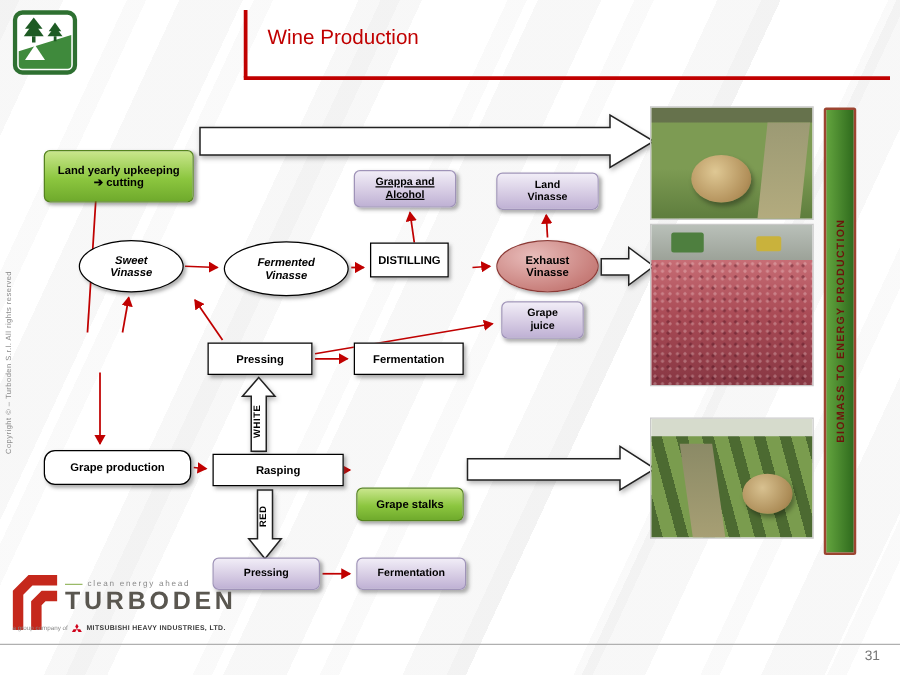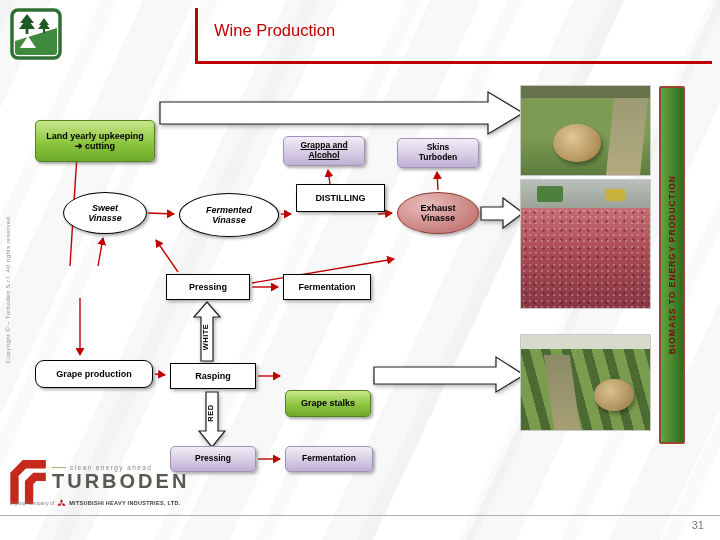--- a/index.html
+++ b/index.html
@@ -94,29 +94,30 @@
     <line class="redline" x1="178" y1="272" x2="156" y2="240" marker-end="url(#ah)"></line>
     <line class="redline" x1="252" y1="283" x2="394" y2="259" marker-end="url(#ah)"></line>
     <line class="redline" x1="252" y1="287" x2="278" y2="287" marker-end="url(#ah)"></line>
     <line class="redline" x1="155" y1="374" x2="165" y2="375" marker-end="url(#ah)"></line>
     <line class="redline" x1="258" y1="376" x2="280" y2="376" marker-end="url(#ah)"></line>
     <line class="redline" x1="258" y1="459" x2="280" y2="459" marker-end="url(#ah)"></line>
   </svg>
 
   <div class="node greenbox" style="left:35px;top:92px;width:120px;height:42px;padding:2px 8px;">Land yearly upkeeping ➔ cutting</div>
   <div class="node lavender" style="left:283px;top:136px;width:82px;height:30px;padding:2px 10px;text-decoration:underline;">Grappa and Alcohol</div>
-  <div class="node lavender" style="left:397px;top:138px;width:82px;height:30px;padding:2px 14px;">Skins Turboden</div>
+  <div class="node lavender" style="left:397px;top:138px;width:82px;height:30px;padding:2px 14px;">Land Vinasse</div>
   <div class="node ellipse" style="left:63px;top:192px;width:84px;height:42px;padding:0 14px;">Sweet Vinasse</div>
   <div class="node ellipse" style="left:179px;top:193px;width:100px;height:44px;padding:0 14px;">Fermented Vinasse</div>
-  <div class="node rect" style="left:296px;top:184px;width:89px;height:28px;">DISTILLING</div>
+  <div class="node rect" style="left:296px;top:194px;width:63px;height:28px;">DISTILLING</div>
   <div class="node exhaust" style="left:397px;top:192px;width:82px;height:42px;padding:0 10px;">Exhaust Vinasse</div>
+  <div class="node lavender" style="left:401px;top:241px;width:66px;height:30px;padding:2px 10px;">Grape juice</div>
   <div class="node rect" style="left:166px;top:274px;width:84px;height:26px;">Pressing</div>
   <div class="node rect" style="left:283px;top:274px;width:88px;height:26px;">Fermentation</div>
   <div class="node rect rounded" style="left:35px;top:360px;width:118px;height:28px;">Grape production</div>
-  <div class="node rect" style="left:170px;top:363px;width:86px;height:26px;">Rasping</div>
+  <div class="node rect" style="left:170px;top:363px;width:105px;height:26px;">Rasping</div>
   <div class="node greenbox" style="left:285px;top:362px;width:86px;height:27px;">Grape stalks</div>
   <div class="node lavender" style="left:170px;top:446px;width:86px;height:26px;">Pressing</div>
   <div class="node lavender" style="left:285px;top:446px;width:88px;height:26px;">Fermentation</div>
 
   <div class="vlabel" style="left:186px;top:331px;width:42px;height:12px;">WHITE</div>
   <div class="vlabel" style="left:197px;top:407px;width:30px;height:12px;">RED</div>
 
   <div class="photo" style="top:85px;height:91px;">
     <div style="position:absolute;inset:0;background:linear-gradient(180deg,#66724c 0%,#66724c 13%,#7d9b53 14%,#7d9b53 55%,#5e7d3d 100%);"></div>
     <div style="position:absolute;right:6px;top:12px;bottom:0;width:34px;background:linear-gradient(180deg,#9c9a74,#b3ab7e);transform:skewX(-6deg);"></div>

